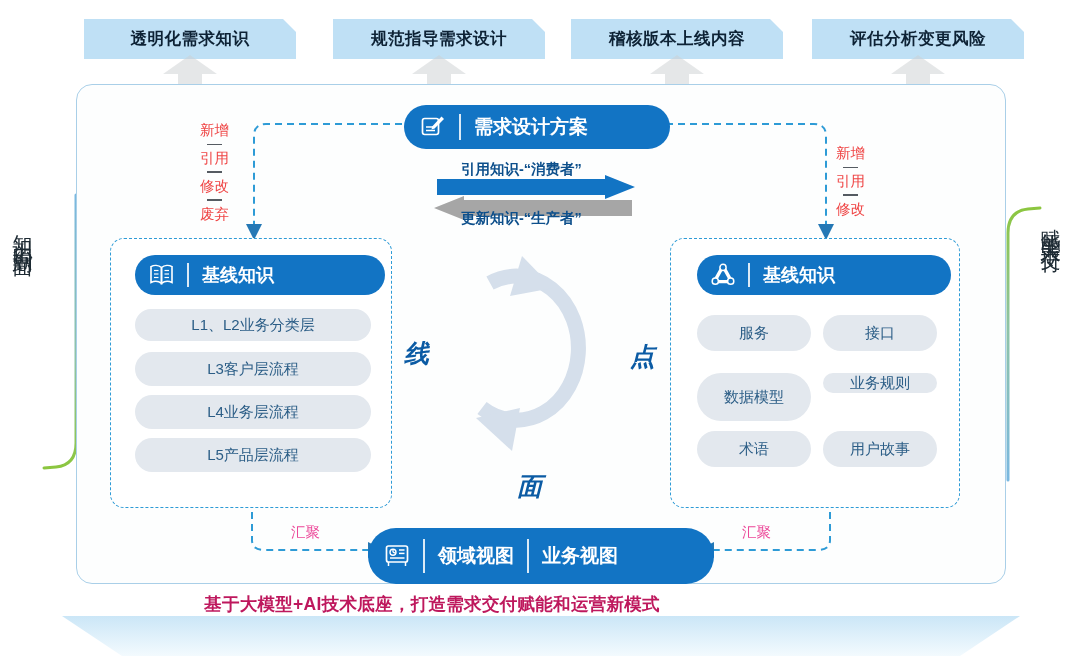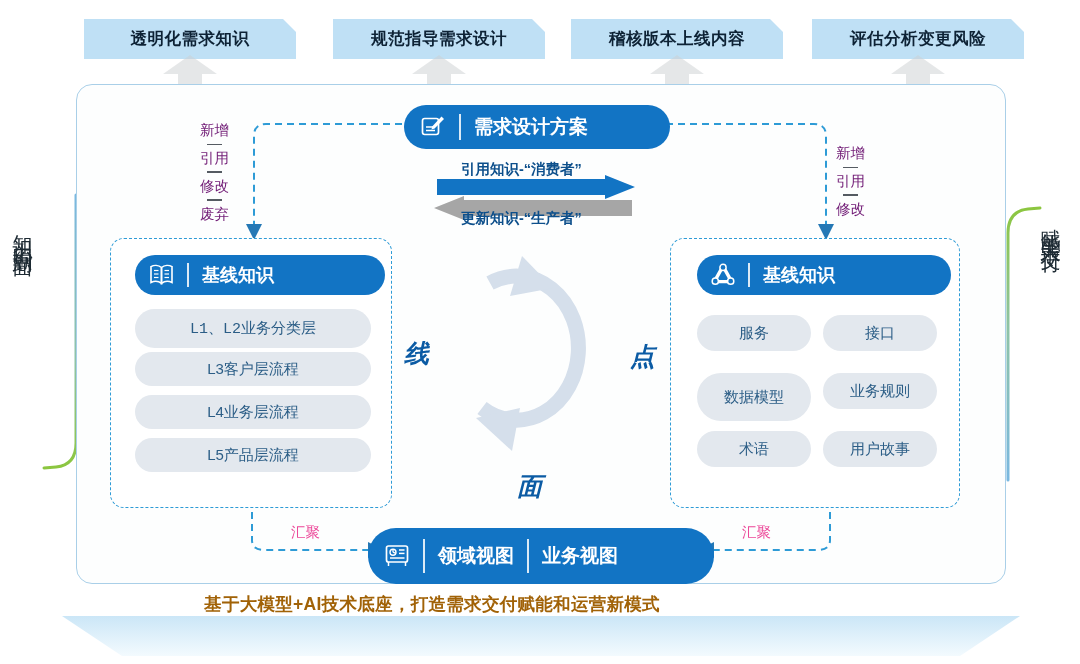--- a/index.html
+++ b/index.html
@@ -91,21 +91,21 @@
     color: #2b5d86;
     font-size: 15px;
   }
 
   
   .stack-label {
     position: absolute;
     display: flex;
     flex-direction: column;
     align-items: center;
-    color: #701a75;
+    color: #ef4444;
     font-size: 14.5px;
     line-height: 1.0;
   }
   .stack-label .sep {
     display: block;
     width: 15px;
     height: 1.4px;
     background: #555b62;
     margin: 5px 0;
   }
@@ -145,21 +145,21 @@
     font-size: 14.5px;
     white-space: nowrap;
   }
 
   #caption {
     position: absolute;
     left: 0;
     top: 592px;
     width: 864px;
     text-align: center;
-    color: #a16207;
+    color: #be185d;
     font-size: 17.5px;
     font-weight: bold;
     letter-spacing: .3px;
   }
   #caption .strong { font-weight: bold; }
 
   svg { display: block; overflow: visible; }
 </style>
 </head>
 <body>
@@ -312,21 +312,21 @@
           <line x1="5" y1="13.5" x2="9.5" y2="13.5" stroke="#ffffff" stroke-width="1.2"></line>
           <line x1="15.5" y1="6.5" x2="20" y2="6.5" stroke="#ffffff" stroke-width="1.2"></line>
           <line x1="15.5" y1="10" x2="20" y2="10" stroke="#ffffff" stroke-width="1.2"></line>
           <line x1="15.5" y1="13.5" x2="20" y2="13.5" stroke="#ffffff" stroke-width="1.2"></line>
         </svg>
       </span>
       <span class="divider"></span>
       <span class="ptext">基线知识</span>
     </div>
 
-    <div class="grey-item" style="left:24px; top:70px; width:236px; height:39px;font-family:Liberation Mono, monospace;">
+    <div class="grey-item" style="left:24px; top:70px; width:236px; height:32px;">
         <span>L1、L2业务分类层</span>
       </div>
     <div class="grey-item" style="left:24px; top:113px; width:236px; height:34px;">
         <span>L3客户层流程</span>
       </div>
     <div class="grey-item" style="left:24px; top:156px; width:236px; height:34px;">
         <span>L4业务层流程</span>
       </div>
     <div class="grey-item" style="left:24px; top:199px; width:236px; height:34px;">
         <span>L5产品层流程</span>
@@ -349,21 +349,21 @@
 
     <div class="grey-item" style="left:26px; top:76px; width:114px; height:36px;">
         <span>服务</span>
       </div>
     <div class="grey-item" style="left:152px; top:76px; width:114px; height:36px;">
         <span>接口</span>
       </div>
     <div class="grey-item" style="left:26px; top:134px; width:114px; height:48px;">
         <span>数据模型</span>
       </div>
-    <div class="grey-item" style="left:152px; top:134px; width:114px; height:36px;">
+    <div class="grey-item" style="left:152px; top:134px; width:114px; height:20px;">
         <span>业务规则</span>
       </div>
     <div class="grey-item" style="left:26px; top:192px; width:114px; height:36px;">
         <span>术语</span>
       </div>
     <div class="grey-item" style="left:152px; top:192px; width:114px; height:36px;">
         <span>用户故事</span>
       </div>
   </div>
 

